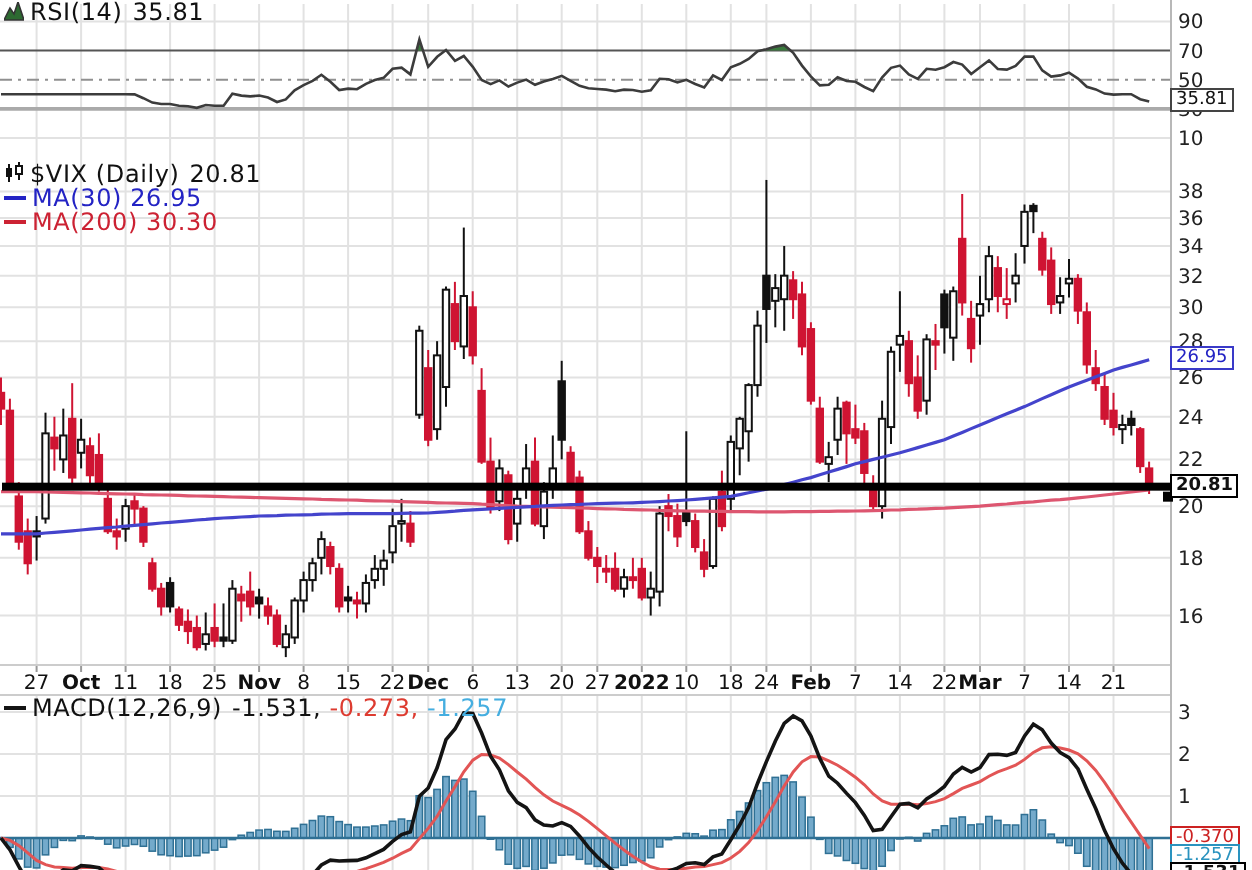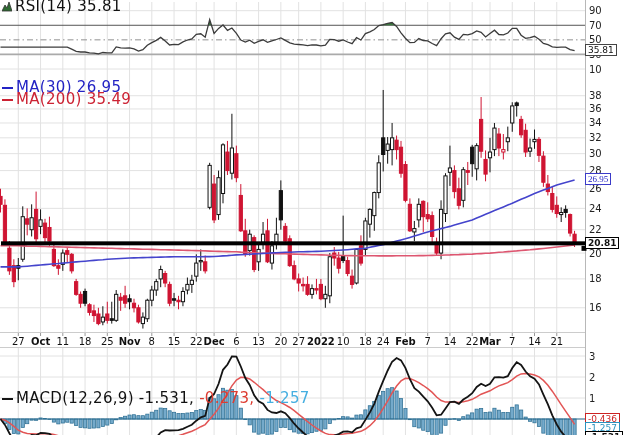--- a/index.html
+++ b/index.html
@@ -1,26 +1,26 @@
 <!DOCTYPE html>
 <html><head>
 <meta charset="utf-8">
 <style>
   html,body{margin:0;padding:0;background:#fff;}
   #stage{position:relative;width:626px;height:435px;overflow:hidden;background:#fff;
          font-family:"DejaVu Sans",sans-serif;-webkit-font-smoothing:none;}
   #chart-svg{position:absolute;left:0;top:0;}
   .legend{position:absolute;z-index:5;white-space:nowrap;letter-spacing:.3px;}
-  .legend-row{height:12px;line-height:12px;font-size:15px;color:#111;}
+  .legend-row{height:12px;line-height:12px;font-size:12px;color:#111;}
   .dash{display:inline-block;width:11px;height:2px;vertical-align:3px;margin-right:3px;}
   .lg-icon{display:inline-block;vertical-align:-1px;margin-right:3px;}
   .badge{position:absolute;left:585px;z-index:6;background:#fff;border:1px solid #000;
          font-size:9px;line-height:10px;padding:0 2px;white-space:nowrap;color:#111;}
   .badge.bold{font-weight:bold;}
-  .blue-b{border-color:#3a3ac8;color:#2323c4;font-family:Liberation Serif, serif;}
+  .blue-b{border-color:#3a3ac8;color:#2323c4;}
   .red-b{border-color:#cc2222;color:#cc2222;}
   .cyan-b{border-color:#2a93bf;color:#2a93bf;}
   .surface{position:absolute;left:0;width:585px;z-index:4;}
   .c-blue{color:#2323c4;}.c-red{color:#cc2233;}.c-gray{color:#8a8a8a;}
   .c-sig{color:#dd3b30;}.c-hist{color:#45aee0;}
   .spacer{display:inline-block;width:5px;}
 </style>
 </head>
 <body>
 
@@ -605,33 +605,41 @@
 
   <div class="legend" style="left:2px;top:0;">
     <div class="legend-row">
       <span class="lg-icon"><svg width="10" height="10">
             <polygon points="0,9 3,3 5,6 7,0 10,9" fill="#2d6a31" stroke="#333" stroke-width="0.8"></polygon>
           </svg></span><span>RSI(14)</span><span class="spacer"></span><span>35.81</span>
     </div>
   </div>
 
   <div class="legend" style="left:2px;top:81px;">
+    <div class="legend-row">
+      <span class="lg-icon"><svg width="10" height="11">
+            <line x1="2.5" y1="1" x2="2.5" y2="10" stroke="#111"></line>
+            <rect x="1" y="3" width="3" height="4.5" fill="#111"></rect>
+            <line x1="7.5" y1="0" x2="7.5" y2="9" stroke="#111"></line>
+            <rect x="6" y="2" width="3" height="4" fill="#fff" stroke="#111"></rect>
+          </svg></span><span>$VIX (Daily)</span><span class="spacer"></span><span>20.81</span>
+    </div>
     <div class="legend-row c-blue">
       <span class="dash" style="background:#2323c4;"></span><span>MA(30) 26.95</span>
     </div>
     <div class="legend-row c-red">
-      <span class="dash" style="background:#cc2233;"></span><span>MA(200) 35.49</span>
+      <span class="dash" style="background:#cc2233;"></span><span>MA(200) 30.30</span>
     </div>
   </div>
 
-  <div class="legend" style="left:2px;top:348px;margin-top:44px;">
+  <div class="legend" style="left:2px;top:348px;">
     <div class="legend-row">
       <span class="dash" style="background:#141414;"></span><span>MACD(12,26,9)</span><span class="spacer"></span><span>-1.531,</span> <span class="c-sig">-0.273,</span> <span class="c-hist">-1.257</span>
     </div>
   </div>
 
   <div class="badge" style="top:44px;border-color:#444;">35.81</div>
   <div class="badge blue-b" style="top:173px;">26.95</div>
   <div class="badge bold" style="top:237px;">20.81</div>
-  <div class="badge red-b" style="top:413px;">-0.436</div>
+  <div class="badge red-b" style="top:413px;">-0.370</div>
   <div class="badge cyan-b" style="top:422px;">-1.257</div>
   <div class="badge bold" style="top:431px;">-1.531</div>
 </div>
 
 </body></html>

